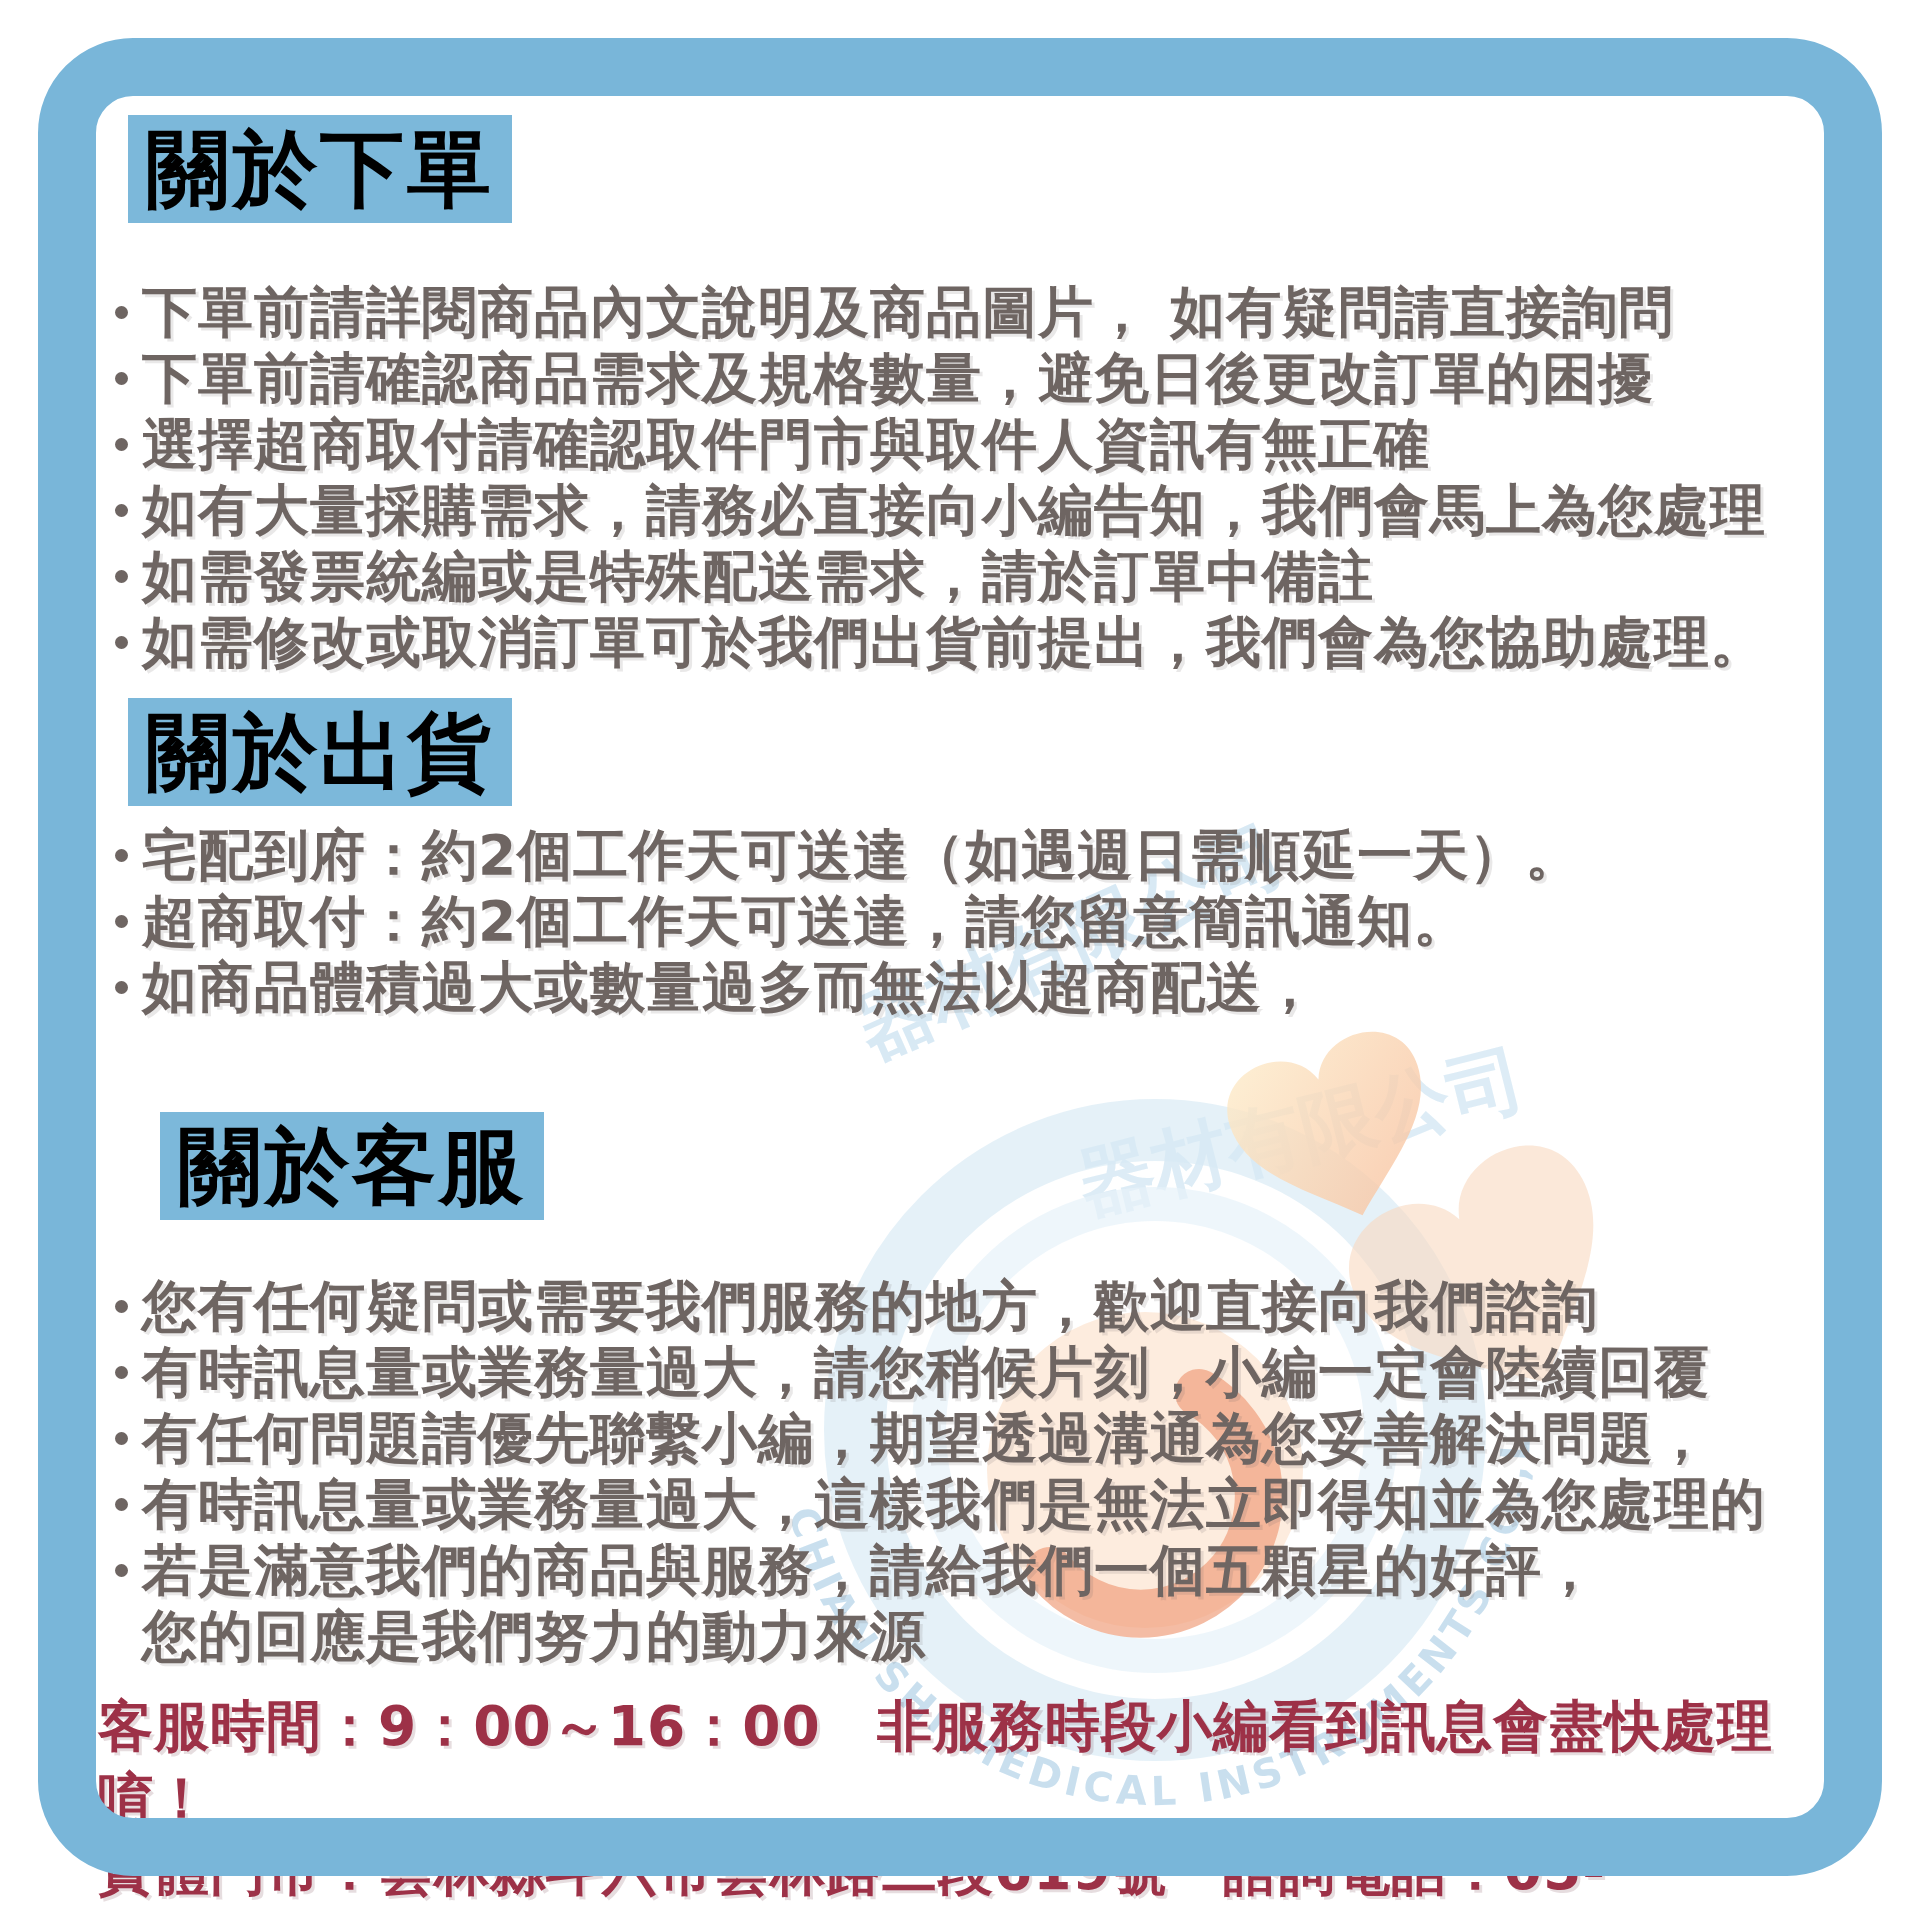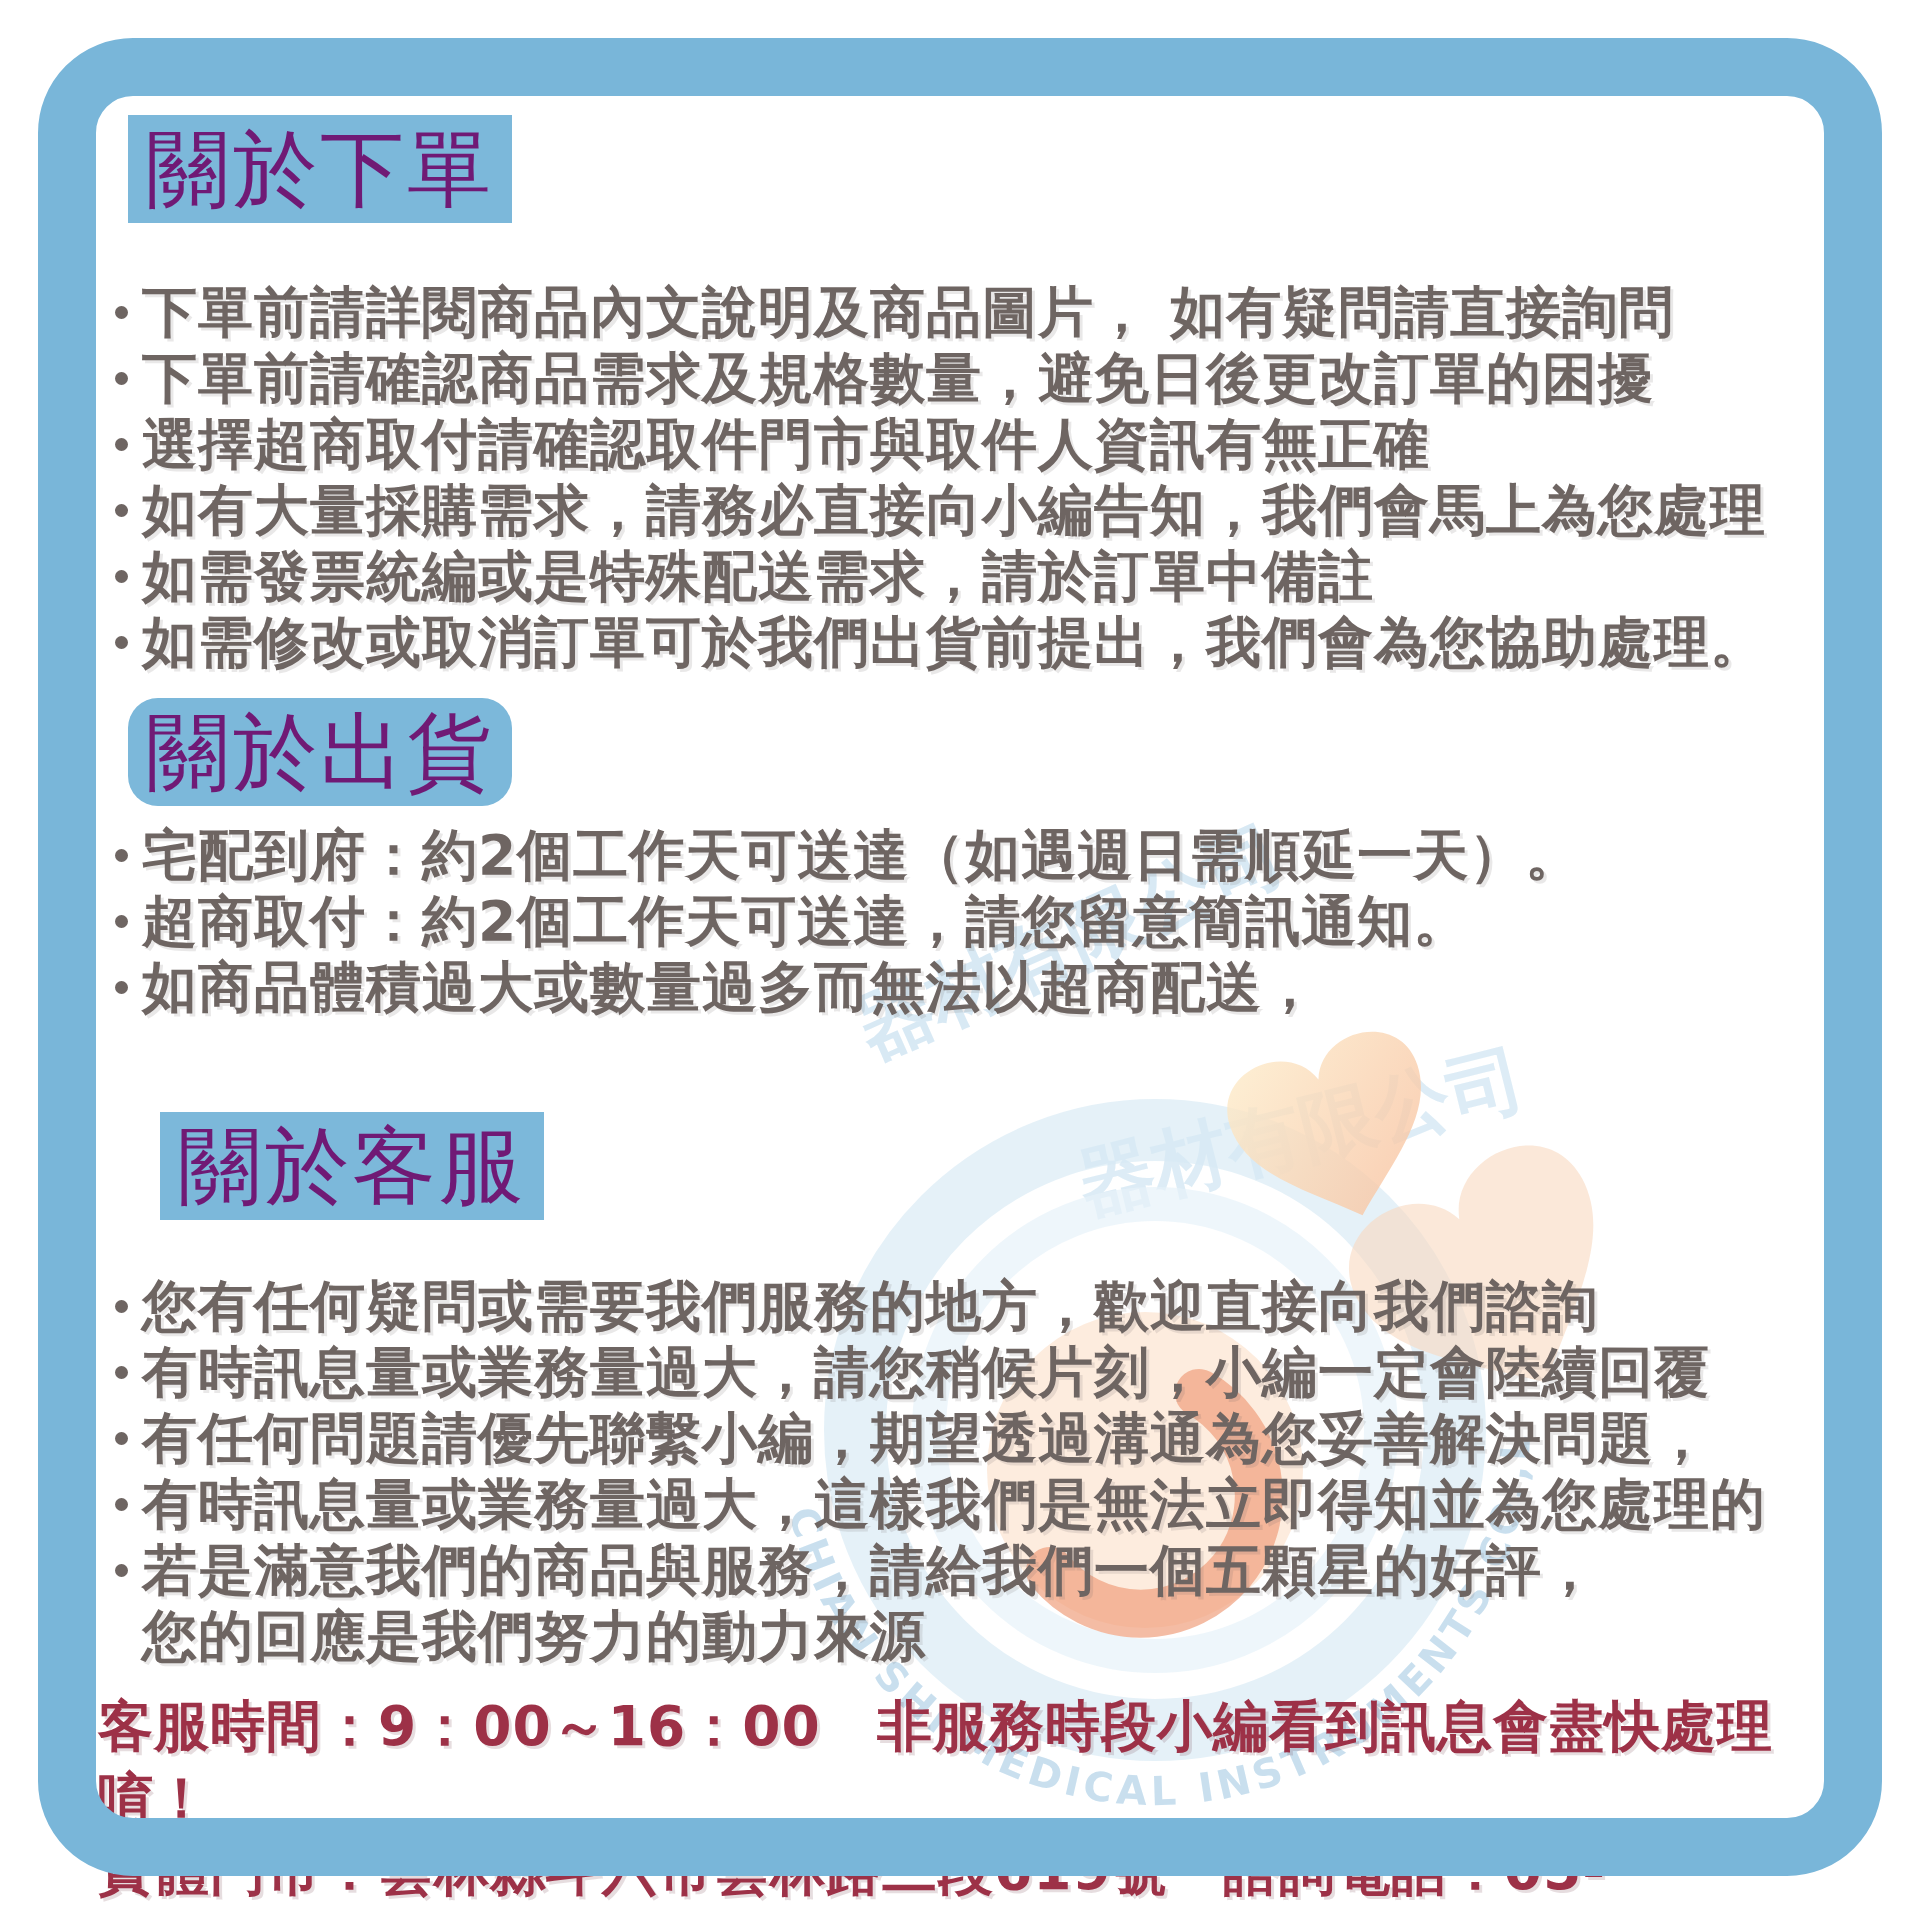--- a/index.html
+++ b/index.html
@@ -23,26 +23,26 @@
   .frame{
     position:absolute;left:38px;top:38px;right:38px;bottom:44px;
     border:58px solid var(--blue);border-radius:95px;
     z-index:3;pointer-events:none;
   }
 
   .content{position:absolute;left:0;top:0;width:1920px;height:1920px;z-index:2;}
 
   .hdr{
     position:absolute;left:128px;
-    background:var(--hdr-blue);color:#701a75;
-    font-size:84px;font-weight:normal;line-height:108px;
+    background:var(--hdr-blue);color:#000000;
+    font-size:84px;font-weight:bold;line-height:108px;
     padding:0 18px;letter-spacing:3px;
   }
   #hdr1{top:115px;}
-  #hdr2{top:698px;border-radius:30px;}
+  #hdr2{top:698px;}
   #hdr3{top:1112px;margin-left:32px;}
 
   .list{position:absolute;left:100px;width:1726px;margin-top:21px;}
   #list1{top:258px;}
   #list2{top:801px;}
   #list3{top:1252px;}
 
   .row{display:flex;align-items:flex-start;}
   .row .txt{
     font-size:55px;line-height:66px;color:var(--text);font-weight:600;

